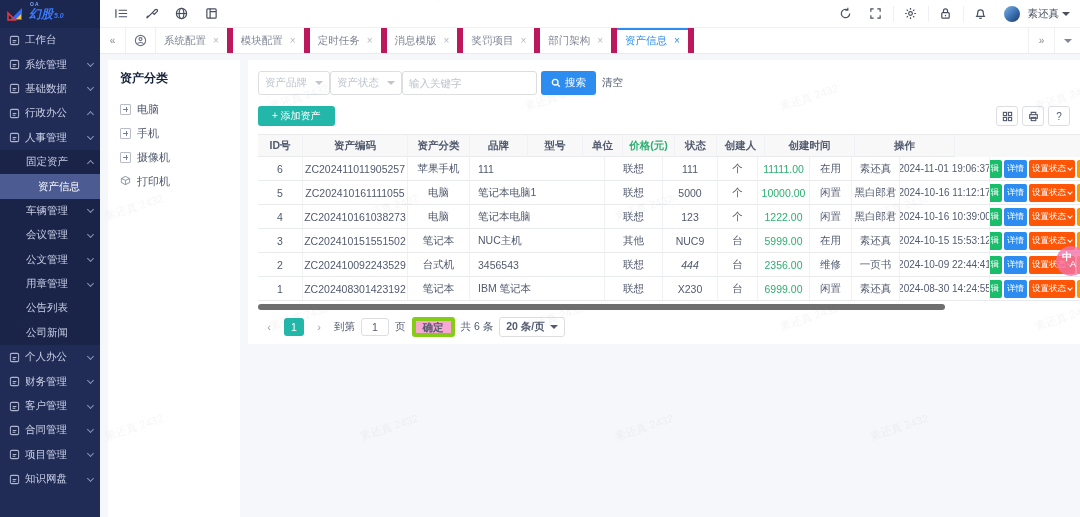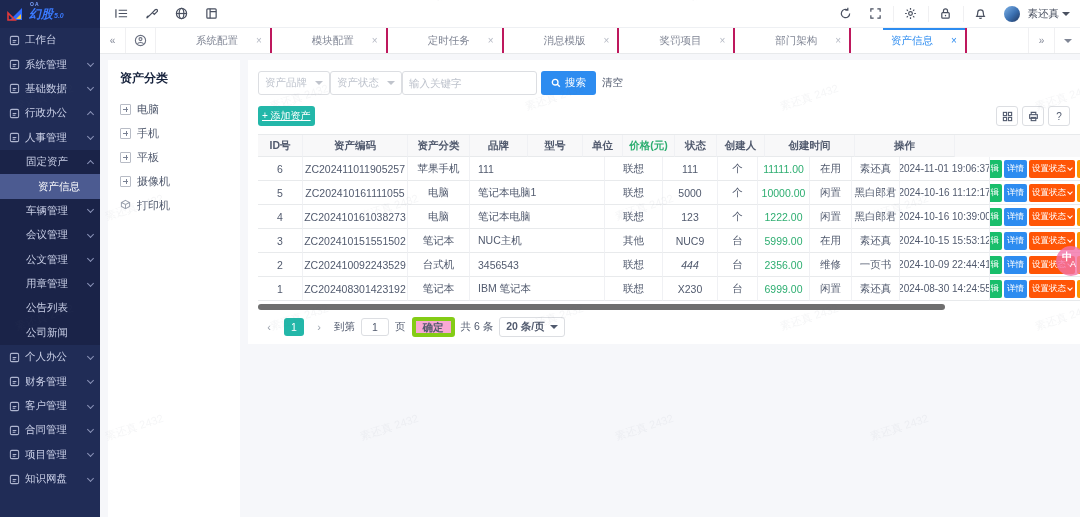--- a/index.html
+++ b/index.html
@@ -32,21 +32,21 @@
   .tb-ico svg { width:13px; height:13px; stroke:#495060; fill:none; stroke-width:1.3; }
   .tb-spacer { flex:1; }
   .tb-sep { width:1px; height:16px; background:#f0f0f2; }
   .avatar { width:16px; height:16px; border-radius:50%; background:linear-gradient(135deg,#7fb3e8 0%,#3a6fb0 55%,#20355c 100%); margin:0 4px 0 6px; flex:none; }
   .uname { font-size:10.5px; color:#495060; display:flex; align-items:center; gap:3px; cursor:pointer; }
 
   .tabbar { height:26px; background:#fff; border-bottom:1px solid #e8eaec; display:flex; align-items:stretch; flex:none; }
   .tab-nav { width:26px; display:flex; align-items:center; justify-content:center; color:#808695; font-size:10px; cursor:pointer; border-right:1px solid #f0f0f2; }
   .tab-home { width:30px; display:flex; align-items:center; justify-content:center; cursor:pointer; border-right:1px solid #f0f0f2; }
   .tabs { display:flex; flex:1; min-width:0; }
-  .tab { padding:0 8px; display:flex; align-items:center; gap:18px; font-size:10.5px; color:#808695; border-right:2px solid #be185d; cursor:pointer; position:relative; white-space:nowrap;margin-left:32px; }
+  .tab { padding:0 8px; display:flex; align-items:center; gap:7px; font-size:10.5px; color:#808695; border-right:6px solid #be185d; cursor:pointer; position:relative; white-space:nowrap; }
   .tab .x { font-size:10px; color:#b5b9c4; }
   .tab.active { color:#2d8cf0; }
   .tab.active::before { content:""; position:absolute; top:0; left:0; right:0; height:2px; background:#2d8cf0; }
   .tab.active .x { color:#2d8cf0; }
 
   
   .content { flex:1; display:flex; padding:6px 0 0 8px; gap:8px; min-height:0; }
   .tree-card { width:132px; background:#fff; flex:none; padding:10px 0 0 12px; }
   .tree-title { font-size:12px; font-weight:bold; color:#17233d; margin-bottom:10px; }
   .tree-row { display:flex; align-items:center; gap:6px; height:24px; font-size:11px; color:#515a6e; cursor:pointer; }
@@ -59,21 +59,21 @@
   .work-card { flex:1; background:#fff; min-width:0; padding:10px 0 0 10px; align-self:flex-start; }
   .filters { display:flex; align-items:center; height:26px; }
   .sel { width:72px; height:24px; border:1px solid #dcdee2; border-radius:3px; display:flex; align-items:center; padding:0 6px; font-size:10.5px; color:#bdc2cc; cursor:pointer; justify-content:space-between; background:#fff; }
   .caret { width:0; height:0; border-left:4px solid transparent; border-right:4px solid transparent; border-top:4px solid #c0c4cc; }
   .kw { width:135px; height:24px; border:1px solid #dcdee2; border-radius:3px; padding:0 6px; font-size:10.5px; color:#515a6e; }
   .kw::placeholder { color:#bdc2cc; }
   .btn-search { height:24px; background:#2d8cf0; color:#fff; border:none; border-radius:3px; font-size:10.5px; padding:0 10px; margin-left:4px; display:flex; align-items:center; gap:4px; cursor:pointer; }
   .btn-search svg { width:10px; height:10px; stroke:#fff; fill:none; stroke-width:1.6; }
   .btn-clear { height:24px; background:none; border:none; font-size:10.5px; color:#515a6e; margin-left:6px; cursor:pointer; }
   .addrow { display:flex; align-items:center; margin-top:10px; padding-right:10px; }
-  .btn-add { height:20px; background:#23b7a9; color:#fff; border:none; border-radius:3px; font-size:10px; padding:0 4px; cursor:pointer;text-decoration:underline; }
+  .btn-add { height:20px; background:#23b7a9; color:#fff; border:none; border-radius:3px; font-size:10px; padding:0 14px; cursor:pointer; }
   .addrow .sp { flex:1; }
   .tool-btn { width:22px; height:20px; border:1px solid #dcdee2; border-radius:3px; background:#fff; display:flex; align-items:center; justify-content:center; margin-left:4px; cursor:pointer; color:#515a6e; font-size:10px; }
   .tool-btn svg { width:11px; height:11px; stroke:#515a6e; fill:none; stroke-width:1.2; }
 
   
   .tbl { margin-top:8px; border-top:1px solid #e8eaec; }
   .trow { display:flex; }
   .trow.head { background:#f8f8f9; }
   .tc { font-size:10.5px; color:#515a6e; display:flex; align-items:center; justify-content:center;
         height:24px; border-bottom:1px solid #e8eaec; border-right:1px solid #f0f1f4; flex:none; overflow:hidden; white-space:nowrap; }
@@ -359,24 +359,20 @@
       <div class="tree-card">
         <div class="tree-title">资产分类</div>
         <div id="tree">
             <div class="tree-row">
               <span class="tw-box"></span>
               <span>电脑</span>
             </div>
             <div class="tree-row">
               <span class="tw-box"></span>
               <span>手机</span>
-            </div>
-            <div class="tree-row">
-              <span class="tw-box"></span>
-              <span>平板</span>
             </div>
             <div class="tree-row">
               <span class="tw-box"></span>
               <span>摄像机</span>
             </div>
             <div class="tree-row">
               <span class="tw-leaf"><svg viewBox="0 0 12 12">
                   <path d="M6 1.5 L10.5 3.8 V8.2 L6 10.5 L1.5 8.2 V3.8 Z M1.5 3.8 L6 6 L10.5 3.8 M6 6 V10.5"></path>
                 </svg></span>
               <span>打印机</span>

